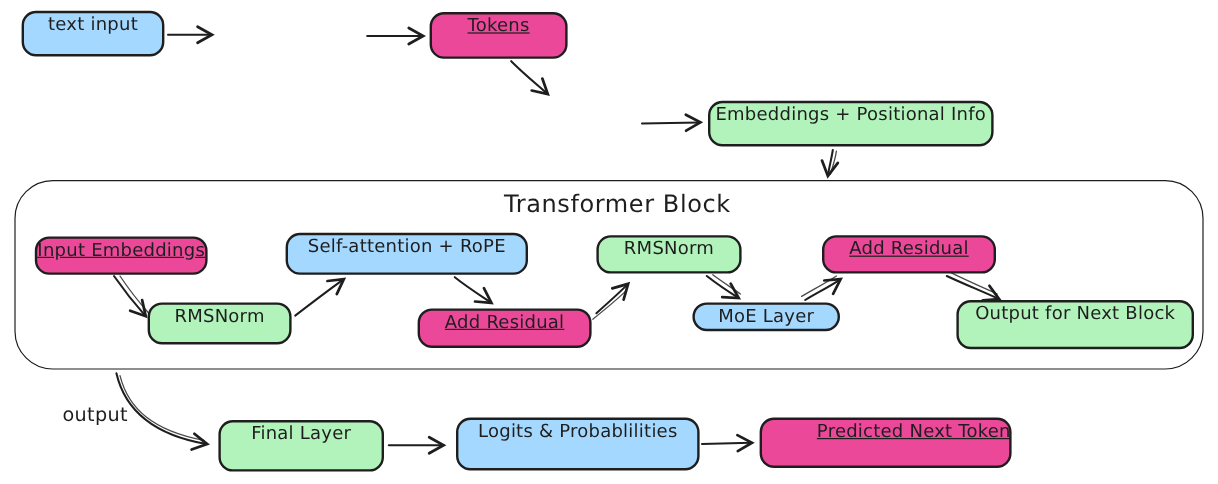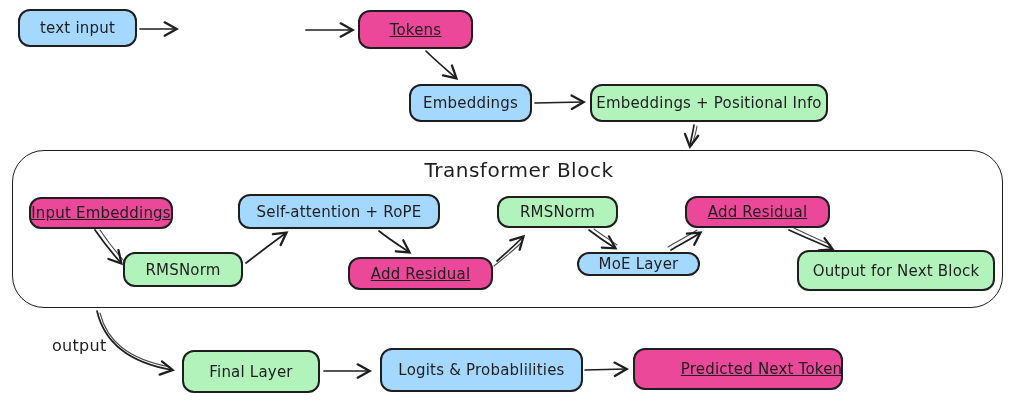--- a/index.html
+++ b/index.html
@@ -1,21 +1,21 @@
 <!DOCTYPE html>
 <html><head>
 <meta charset="utf-8">
 <style>
   html,body{margin:0;padding:0;background:#ffffff;}
   body{width:1015px;height:403px;font-family:"DejaVu Sans",sans-serif;color:#1e1e1e;}
   .canvas{position:relative;width:1015px;height:403px;background:#ffffff;overflow:hidden;}
   .node{
     position:absolute;box-sizing:border-box;
     border:2.2px solid #1e1e1e;border-radius:12px;
-    display:flex;align-items:center;justify-content:center;
+    display:flex;align-items:flex-start;justify-content:center;
     font-size:15px;letter-spacing:.2px;white-space:nowrap;
   }
   .node.blue{background:#a5d8ff;}
   .node.green{background:#b2f2bb;}
   .node.yellow{background:#ec4899;text-decoration:underline;}
   .container-block{
     position:absolute;box-sizing:border-box;background:transparent;
     border:1.7px solid #1e1e1e;border-radius:32px;
   }
   .block-title{
@@ -27,34 +27,31 @@
   svg.arrows{position:absolute;left:0;top:0;pointer-events:none;}
   svg.arrows path{stroke:#1e1e1e;stroke-width:1.7;fill:none;stroke-linecap:round;}
   svg.arrows path.ghost{stroke-width:1.1;opacity:.8;}
 </style>
 </head>
 <body>
 
 <div class="canvas">
 
   <div class="container-block" style="left:12px;top:150px;width:991px;height:158px;"></div>
-  <div class="block-title" style="left:420px;top:158px;width:198px;text-align:center;">Transformer Block</div>
+  <div class="block-title" style="left:420px;top:158px;width:198px;">Transformer Block</div>
 
   <div class="float-label" style="left:52px;top:336px;">output</div>
 
   <div class="node blue" style="left:18px;top:9px;width:119px;height:38px;">
     <span>text input</span>
   </div>
   <div class="node yellow" style="left:358px;top:10px;width:115px;height:39px;">
     <span>Tokens</span>
   </div>
 
-  <div class="node blue" style="left:409px;top:84px;width:123px;height:38px;">
-    <span>Embeddings</span>
-  </div>
   <div class="node green" style="left:590px;top:84px;width:238px;height:38px;">
     <span>Embeddings + Positional Info</span>
   </div>
 
   <div class="node yellow" style="left:29px;top:197px;width:144px;height:32px;">
     <span>Input Embeddings</span>
   </div>
   <div class="node blue" style="left:238px;top:194px;width:202px;height:35px;">
     <span>Self-attention + RoPE</span>
   </div>

